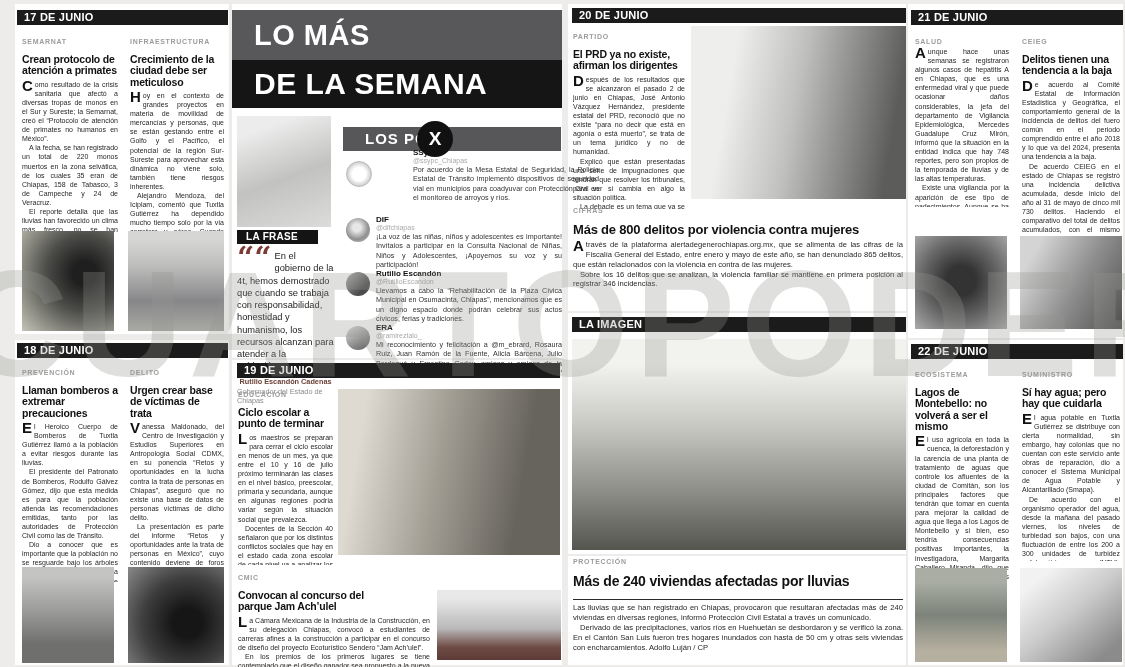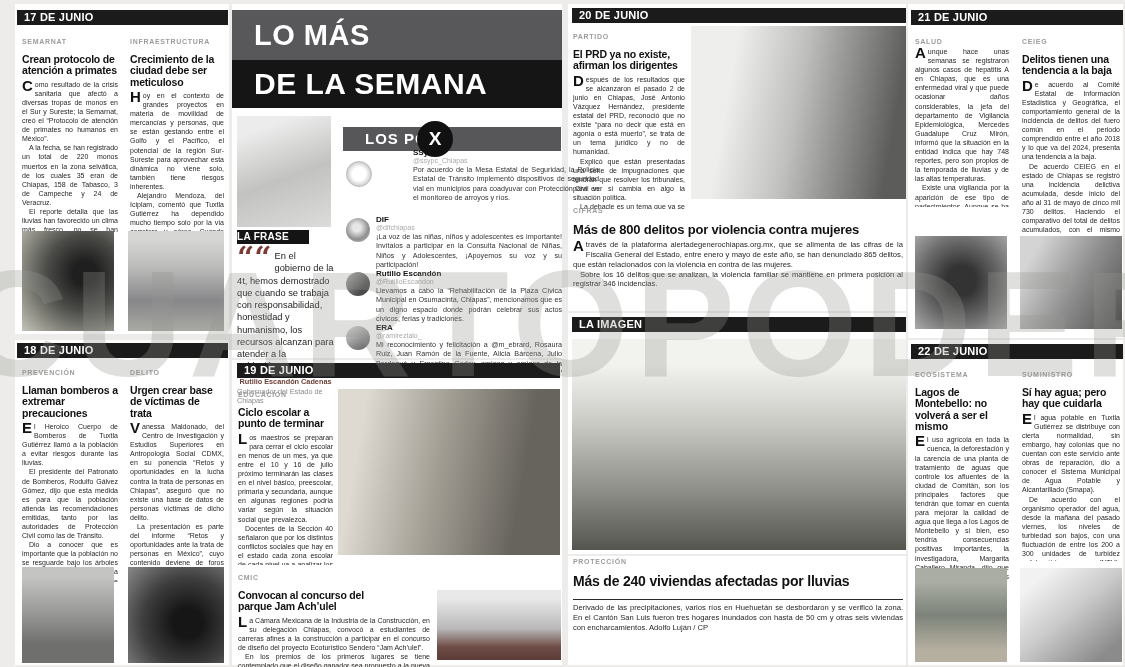--- a/index.html
+++ b/index.html
@@ -29,21 +29,21 @@
            color:#fff;text-align:center;line-height:36px;font-weight:bold;font-size:19px;}
   .tweet-name{font-size:8px;font-weight:bold;color:#111;margin:0;}
   .tweet-handle{font-size:7px;color:#aaa;margin:0 0 1px 0;}
   .tweet-text{font-size:7.2px;line-height:1.3;color:#333;margin:0;text-align:justify;}
   .avatar{position:absolute;width:24px;height:24px;border-radius:50%;}
   .av1{background:radial-gradient(circle at 50% 50%,#fff 40%,#cfcfcf 70%,#9a9a9a);border:1px solid #bbb;}
   .av2{background:radial-gradient(circle at 45% 40%,#e7e7e7 20%,#8f8f8f 60%,#c9c9c9);}
   .av3{background:linear-gradient(135deg,#b5b5b5,#4d4d4d 70%);}
   .av4{background:linear-gradient(150deg,#e0e0e0,#8a8a8a 65%,#5f5f5f);}
   .fr-label{position:absolute;background:#141414;color:#fff;font-weight:bold;
-            font-size:10px;line-height:14px;padding-left:0;letter-spacing:.3px;}
+            font-size:10px;line-height:14px;padding-left:9px;letter-spacing:.3px;}
   .quote{font-size:9.3px;line-height:1.32;color:#1c1c1c;text-align:left;}
   .qmark{float:left;font-family:"DejaVu Serif",serif;font-weight:bold;font-size:30px;
          line-height:16px;color:#7d3b35;margin-right:3px;}
   .q-author{font-size:7.3px;font-weight:bold;color:#6b4038;margin:4px 0 0 0;text-align:center;}
   .q-role{font-size:7.3px;color:#8b8b8b;margin:1px 0 0 0;line-height:1.25;}
   .watermark{position:absolute;left:-40px;top:238px;font-size:150px;font-weight:bold;
              color:rgba(150,148,146,.30);letter-spacing:6px;white-space:nowrap;
              pointer-events:none;z-index:40;}
   
   .ph-monkey{background:radial-gradient(circle at 68% 42%,#1f1f1f 14%,#4c4c49 45%,#9a9a90 80%,#c4c4bb);}
@@ -219,20 +219,21 @@
     </div>
   </div>
 
   <div class="bar" style="left:572px;top:317px;width:327px;">LA IMAGEN</div>
   <div class="ph ph-imagen" style="left:572px;top:339px;width:334px;height:211px;"></div>
 
   <div class="abs" style="left:573px;top:558px;width:330px;">
     <p class="kicker">PROTECCIÓN</p>
     <h3 class="headline lg">Más de 240 viviendas  afectadas por lluvias</h3>
     <div class="bodytext b8" style="height:74px;">
+      <p class="bp">Las lluvias que se han registrado en Chiapas, provocaron que resultaran afectadas más de 240 viviendas en diversas regiones, informó Protección Civil Estatal a través un comunicado.</p>
       <p class="bp">Derivado de las precipitaciones, varios ríos en Huehuetán se desbordaron y se verificó la zona. En el Cantón San Luis fueron tres hogares inundados con hasta de 50 cm y otras seis viviendas con encharcamientos. Adolfo Luján / CP</p>
     </div>
   </div>
 
   <div class="bar" style="left:911px;top:10px;width:205px;">21 DE JUNIO</div>
 
   <div class="abs" style="left:915px;top:38px;width:94px;">
     <p class="kicker">SALUD</p>
     <div class="bodytext" style="height:160px;">
       <p class="bp first">Aunque hace unas semanas se registraron algunos casos de hepatitis A en Chiapas, que es una enfermedad viral y que puede ocasionar daños considerables, la jefa del departamento de Vigilancia Epidemiológica, Mercedes Guadalupe Cruz Mirón, informó que la situación en la entidad indica que hay 748 reportes, pero son propios de la temporada de lluvias y de las altas temperaturas.</p>

